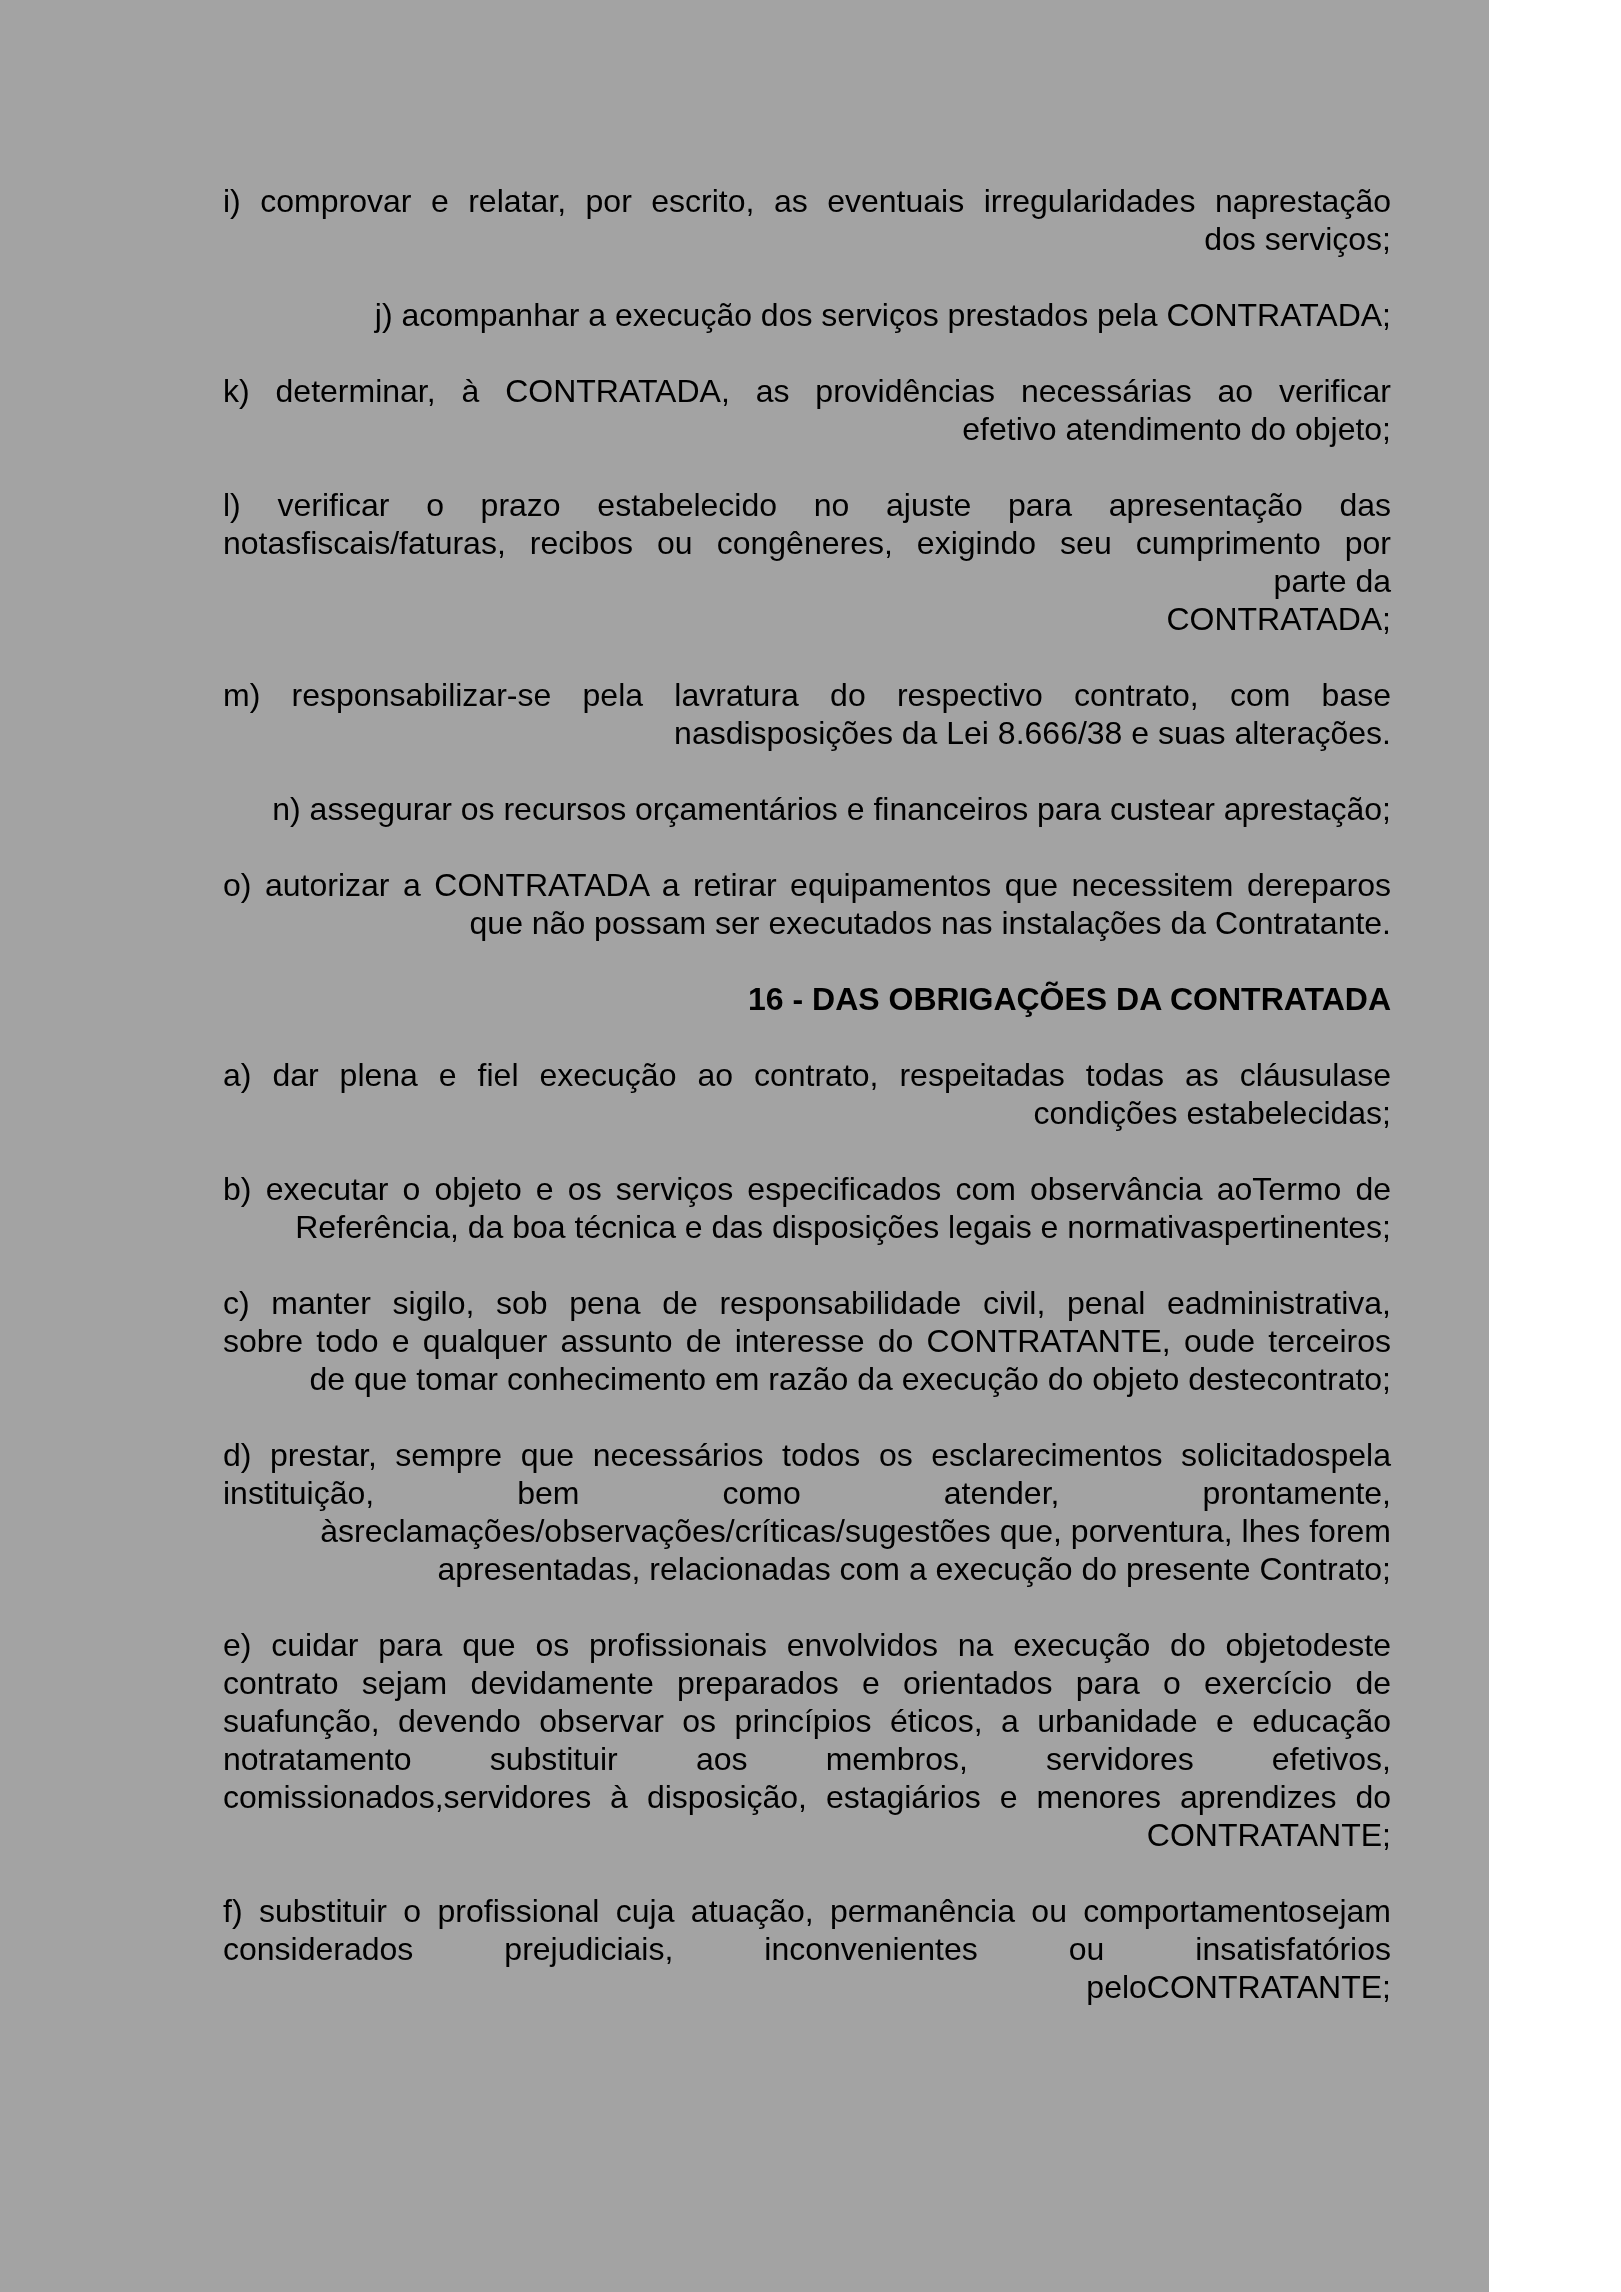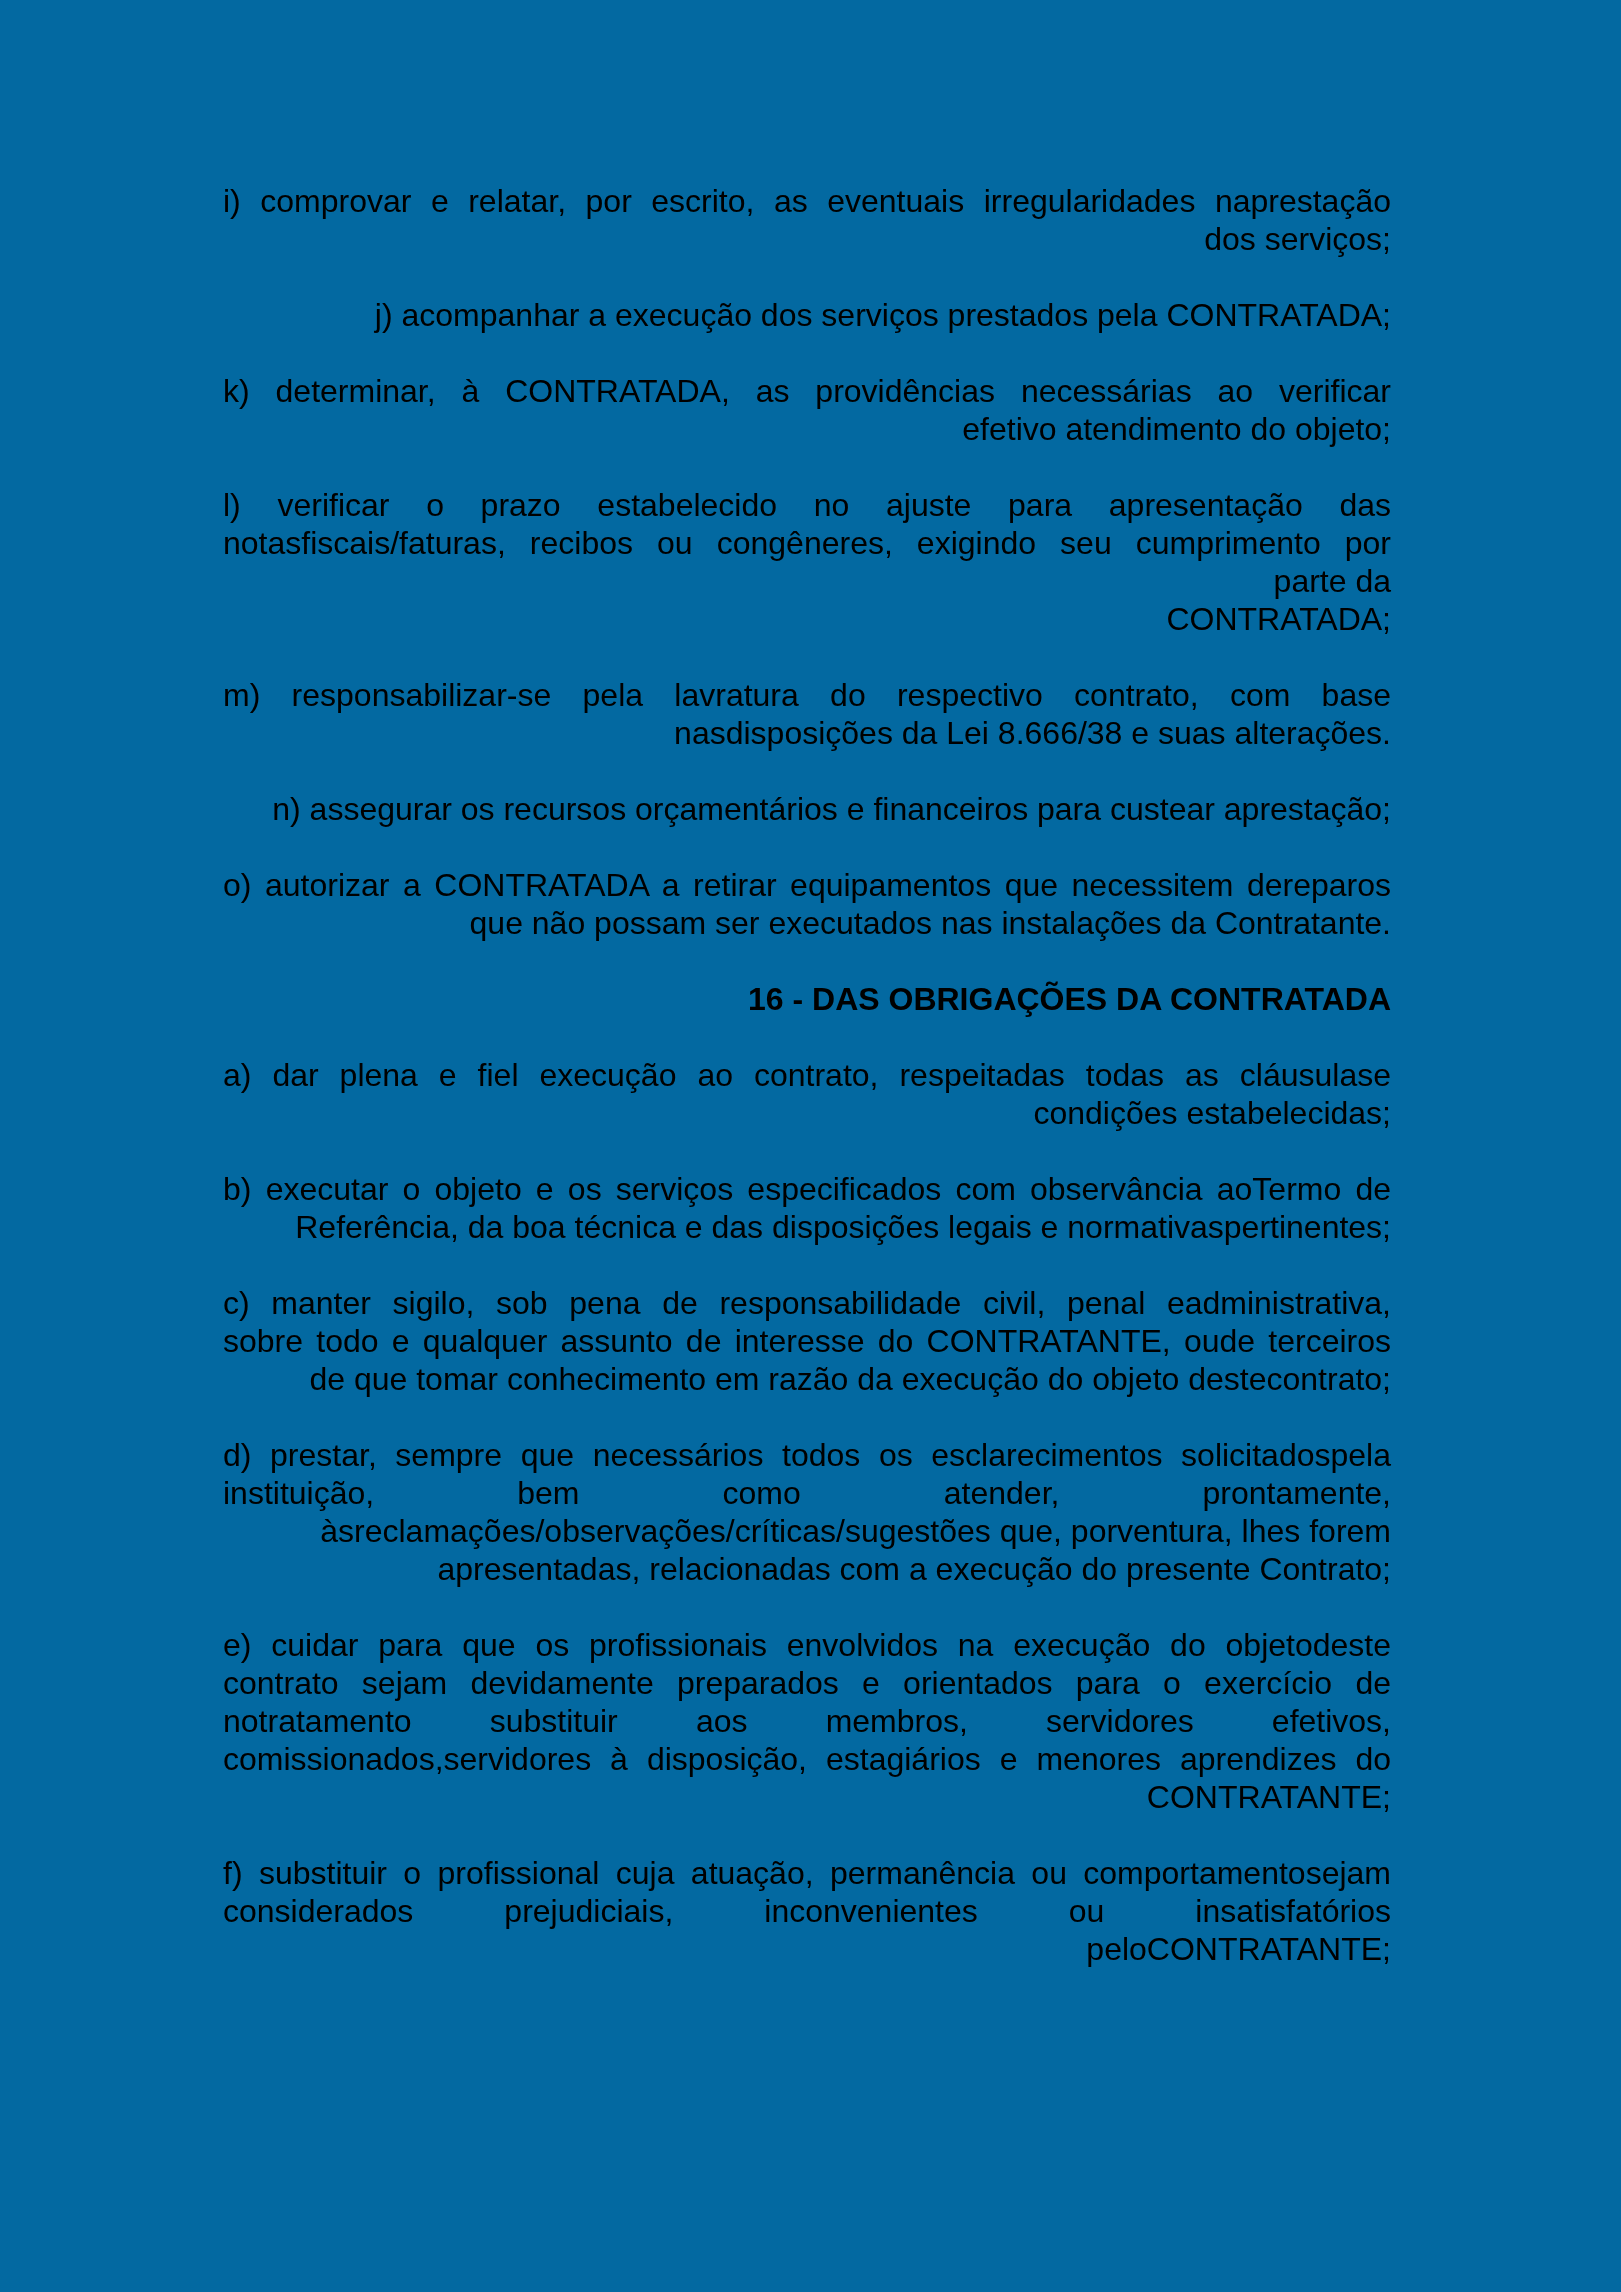--- a/index.html
+++ b/index.html
@@ -3,23 +3,23 @@
 <meta charset="utf-8">
 <style>
   html, body {
     margin: 0;
     padding: 0;
     background: #ffffff;
   }
   .page {
     position: relative;
     box-sizing: border-box;
-    width: 1621px;
+    width: 1489px;
     height: 2293px;
-    background: #0369a1;
+    background: #a3a3a3;
     color: #000000;
     font-family: "Liberation Sans", sans-serif;
     font-size: 32px;
     line-height: 38px;
     overflow: hidden;
     padding-left: 20px;
   }
   .textblock {
     position: absolute;
     left: 223px;
@@ -93,20 +93,21 @@
       </div>
       <div class="para">
         <div class="line stretch">d) prestar, sempre que necessários todos os esclarecimentos solicitadospela</div>
         <div class="line stretch">instituição, bem como atender, prontamente,</div>
         <div class="line">àsreclamações/observações/críticas/sugestões que, porventura, lhes forem</div>
         <div class="line">apresentadas, relacionadas com a execução do presente Contrato;</div>
       </div>
       <div class="para">
         <div class="line stretch">e) cuidar para que os profissionais envolvidos na execução do objetodeste</div>
         <div class="line stretch">contrato sejam devidamente preparados e orientados para o exercício de</div>
+        <div class="line stretch">suafunção, devendo observar os princípios éticos, a urbanidade e educação</div>
         <div class="line stretch">notratamento substituir aos membros, servidores efetivos,</div>
         <div class="line stretch">comissionados,servidores à disposição, estagiários e menores aprendizes do</div>
         <div class="line">CONTRATANTE;</div>
       </div>
       <div class="para">
         <div class="line stretch">f) substituir o profissional cuja atuação, permanência ou comportamentosejam</div>
         <div class="line stretch">considerados prejudiciais, inconvenientes ou insatisfatórios</div>
         <div class="line">peloCONTRATANTE;</div>
       </div>
     </div>

